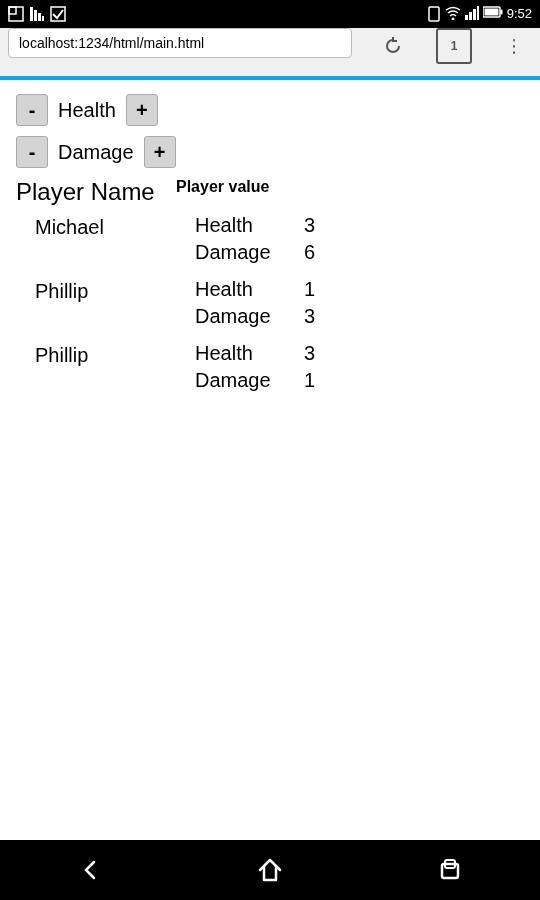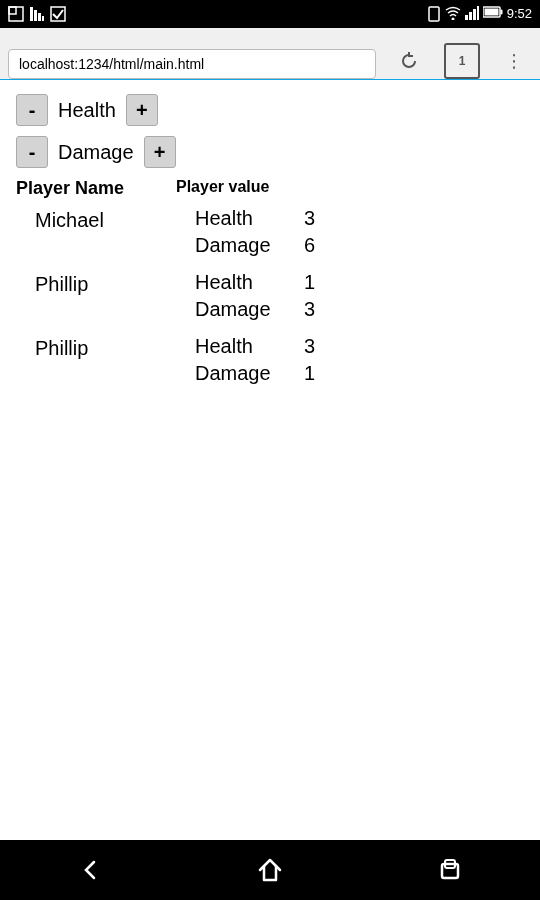--- a/index.html
+++ b/index.html
@@ -36,24 +36,24 @@
       align-items: flex-start;
       gap: 4px;
       font-size: 13px;
     }
 
     
     .browser-bar {
       background: #f0f0f0;
       height: 52px;
       display: flex;
-      align-items: flex-end;
+      align-items: flex-start;
       padding: 0 8px;
-      gap: 16px;
-      border-bottom: 1px solid #0ea5e9;
+      gap: 24px;
+      border-bottom: 4px solid #0ea5e9;
     }
     .url-bar {
       flex: 1;
       background: #fff;
       border: 1px solid #bbb;
       border-radius: 4px;
       padding: 6px 10px;
       font-size: 14px;
       color: #000;
     }
@@ -114,22 +114,22 @@
       color: #000;
     }
 
     
     .table-header {
       display: flex;
       margin-top: 4px;
       margin-bottom: 8px;
     }
     .col-name-header {
-      font-weight: bold;
-      font-size: 18px;
+      font-weight: normal;
+      font-size: 24px;
       width: 160px;
     }
     .col-value-header {
       font-weight: bold;
       font-size: 16px;
     }
 
     
     .player-row {
       display: flex;

